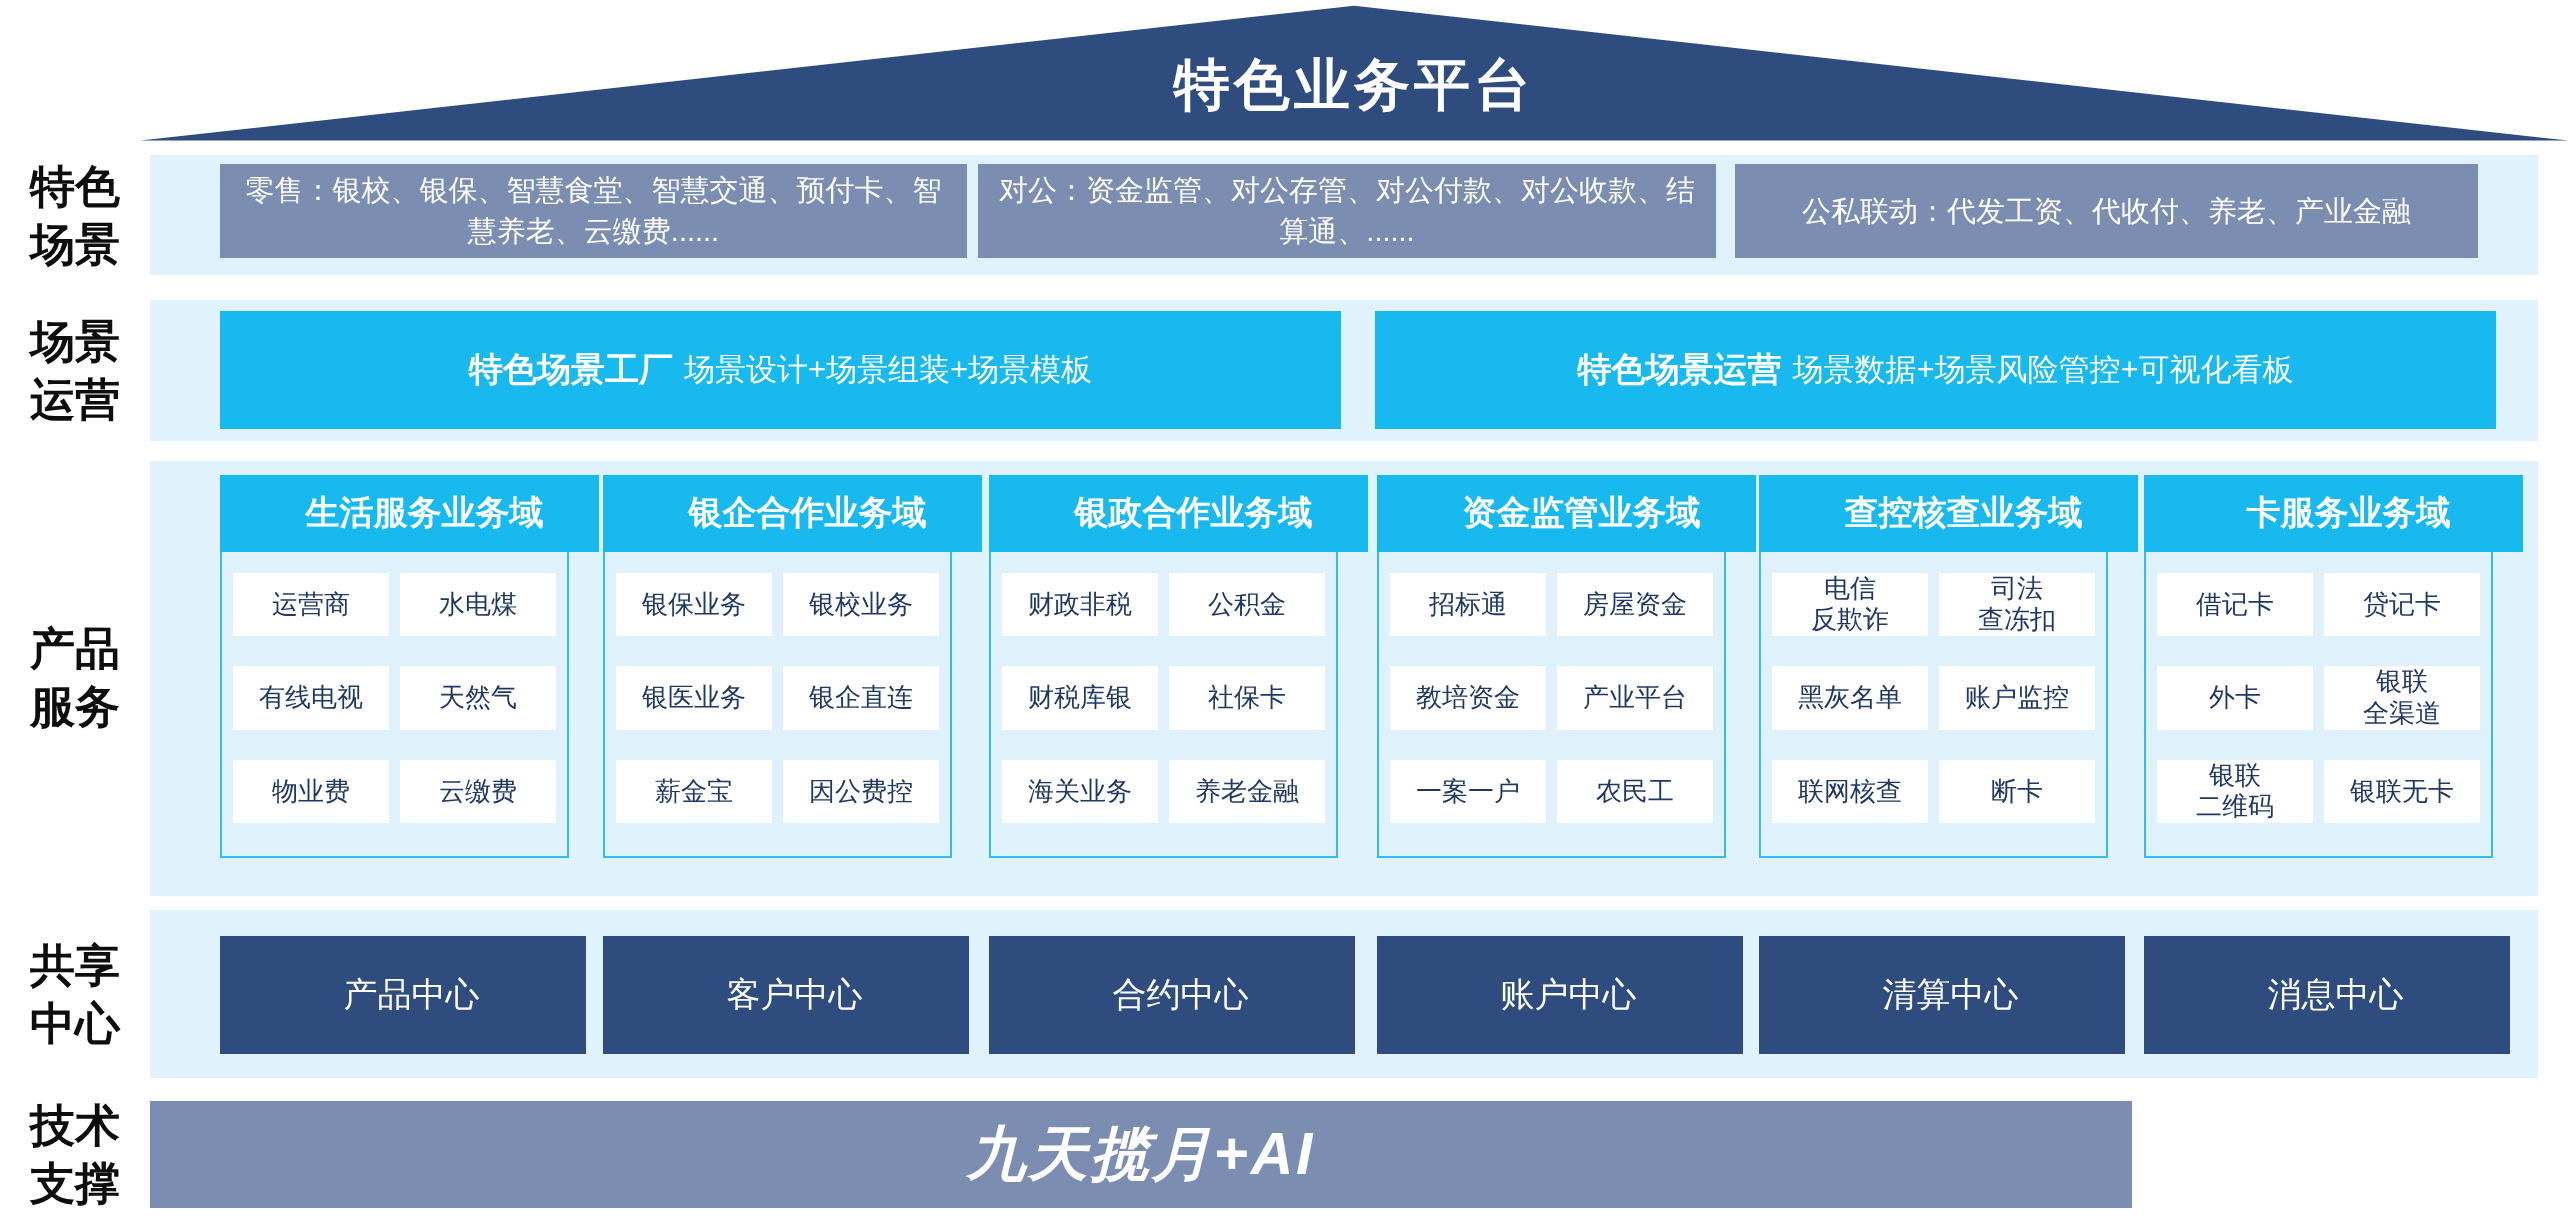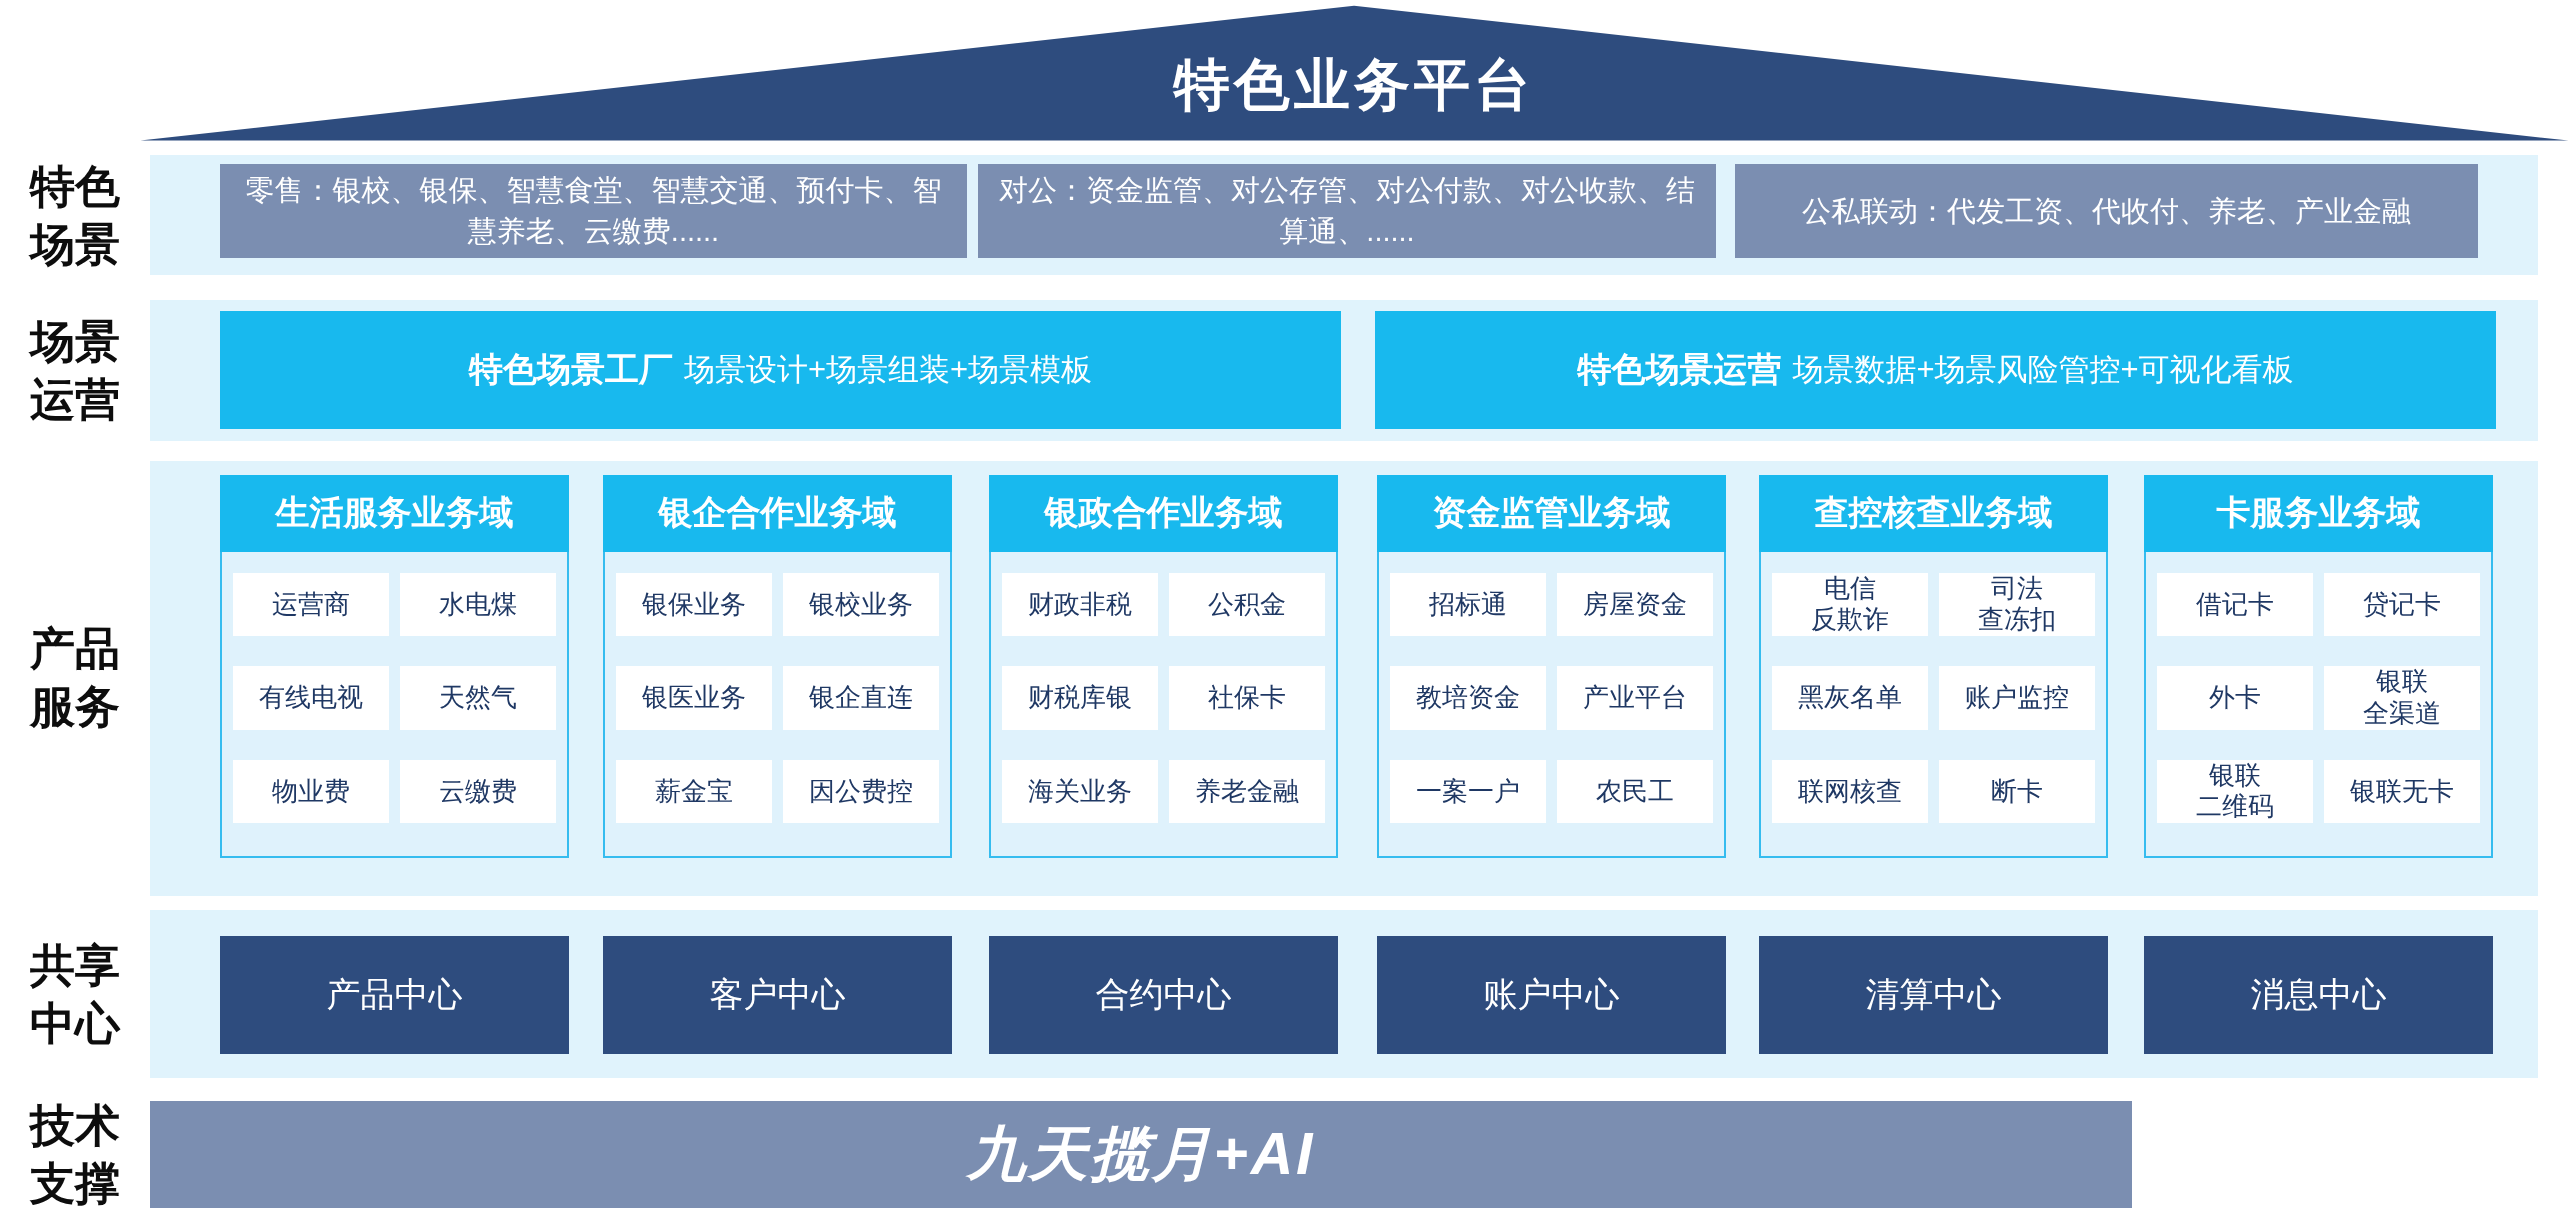--- a/index.html
+++ b/index.html
@@ -26,30 +26,30 @@
   
   .op-box{position:absolute;top:311px;height:118px;background:#18B9EE;color:#ffffff;
           display:flex;flex-direction:row;align-items:center;justify-content:center;gap:11px;}
   .op-title{font-size:34px;font-weight:bold;}
   .op-sub{font-size:31px;}
   
   .col-panel{position:absolute;top:475px;width:349px;height:383px;background:#DFF2FC;
              border:2.1px solid #35BCEF;box-sizing:border-box;}
   .col-header{position:absolute;left:-2.1px;top:-2.1px;width:349px;height:77px;background:#18B9EE;
               color:#ffffff;font-size:34px;font-weight:bold;display:flex;align-items:center;
-              justify-content:center;}
+              justify-content:center;padding-left:30px;}
   .col-cells{position:absolute;left:0;top:75px;right:0;bottom:0;display:grid;
              grid-template-columns:1fr 1fr;grid-auto-rows:1fr;gap:30px 11px;
              padding:20.5px 11px 33px;box-sizing:border-box;}
   .cell{background:#ffffff;color:#1F3864;font-size:26px;line-height:31.5px;font-weight:500;
         display:flex;align-items:center;justify-content:center;text-align:center;
         white-space:pre-line;}
   
   .share-box{position:absolute;top:936px;width:349px;height:118px;background:#2E4C7E;
-             color:#ffffff;font-size:34px;display:flex;align-items:center;justify-content:center;}
+             color:#ffffff;font-size:34px;display:flex;align-items:center;justify-content:center;padding-left:17px;}
   
   #tech-band{position:absolute;left:150px;top:1101px;width:1982px;height:107px;background:#7B8EB1;
              color:#ffffff;display:flex;align-items:center;justify-content:center;
              font-size:59px;font-weight:bold;letter-spacing:2.7px;font-style:italic;}
 </style>
 </head>
 <body>
 
 <div id="canvas">
 

